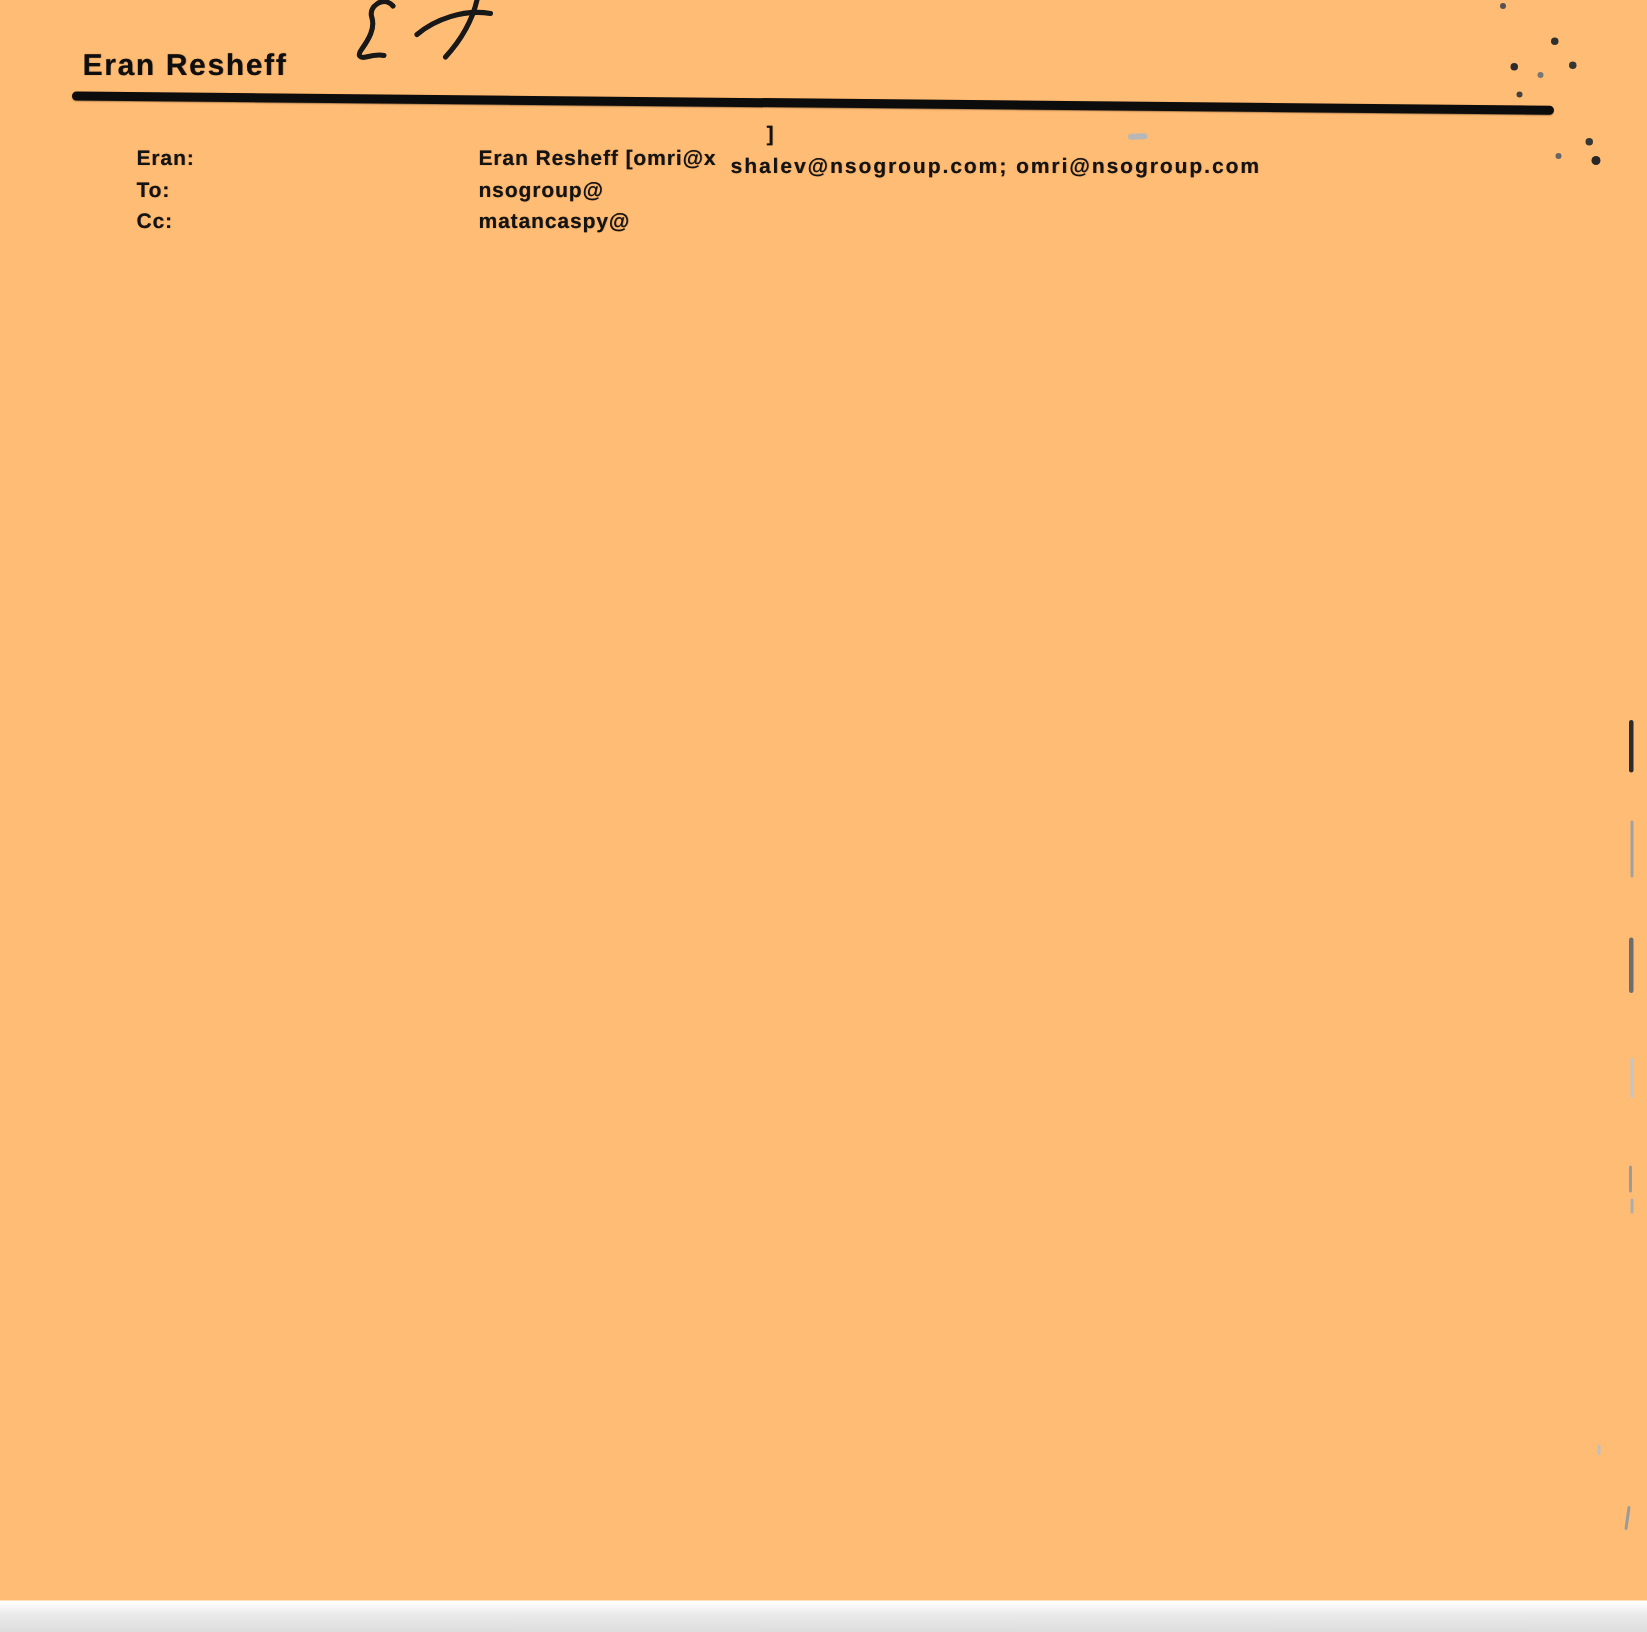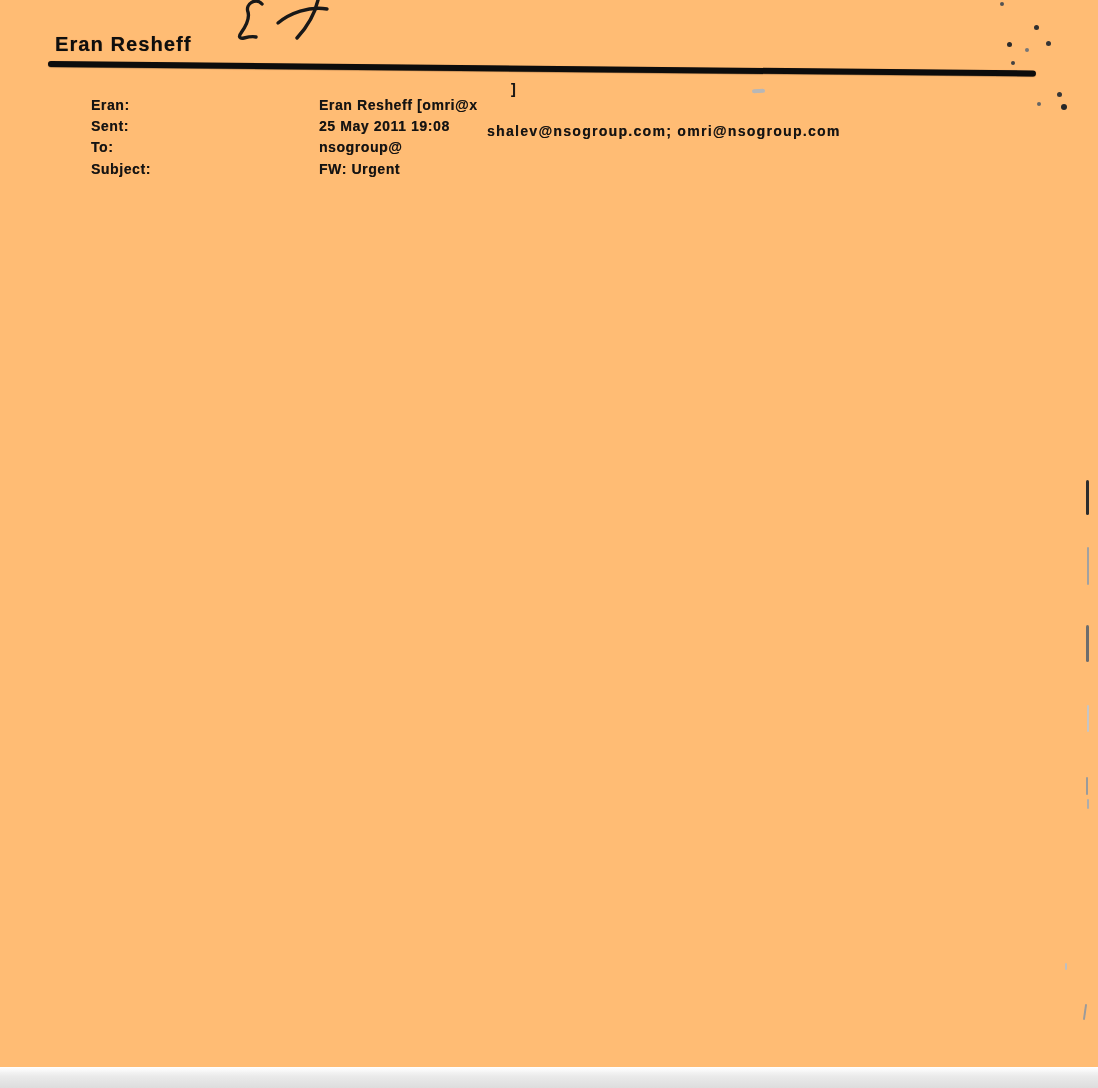--- a/index.html
+++ b/index.html
@@ -75,31 +75,26 @@
   <div class="rule"></div>
 
   <div class="headers">
 
   <div class="hrow">
         <span class="hlabel">Eran:</span><span class="hvalue">Eran Resheff [omri@x</span>
         <span class="hvalue2"></span>
         <span class="hbracket">]</span>
       </div>
       <div class="hrow">
-        <span class="hlabel">Sent:</span><span class="hvalue">25 May 2011 19:08</span>
-        <span class="hvalue2"></span>
-        <span class="hbracket"></span>
-      </div>
-      <div class="hrow">
         <span class="hlabel">To:</span><span class="hvalue">nsogroup@</span>
         <span class="hvalue2">shalev@nsogroup.com; omri@nsogroup.com</span>
         <span class="hbracket"></span>
       </div>
       <div class="hrow">
-        <span class="hlabel">Subject:</span><span class="hvalue">FW: Urgent</span>
+        <span class="hlabel">Cc:</span><span class="hvalue">matancaspy@</span>
         <span class="hvalue2"></span>
         <span class="hbracket"></span>
       </div>
     </div>
 
   <div class="body-lines">
 
   <div class="bline"></div>
       <div class="bline"></div>
       <div class="bline"></div>

